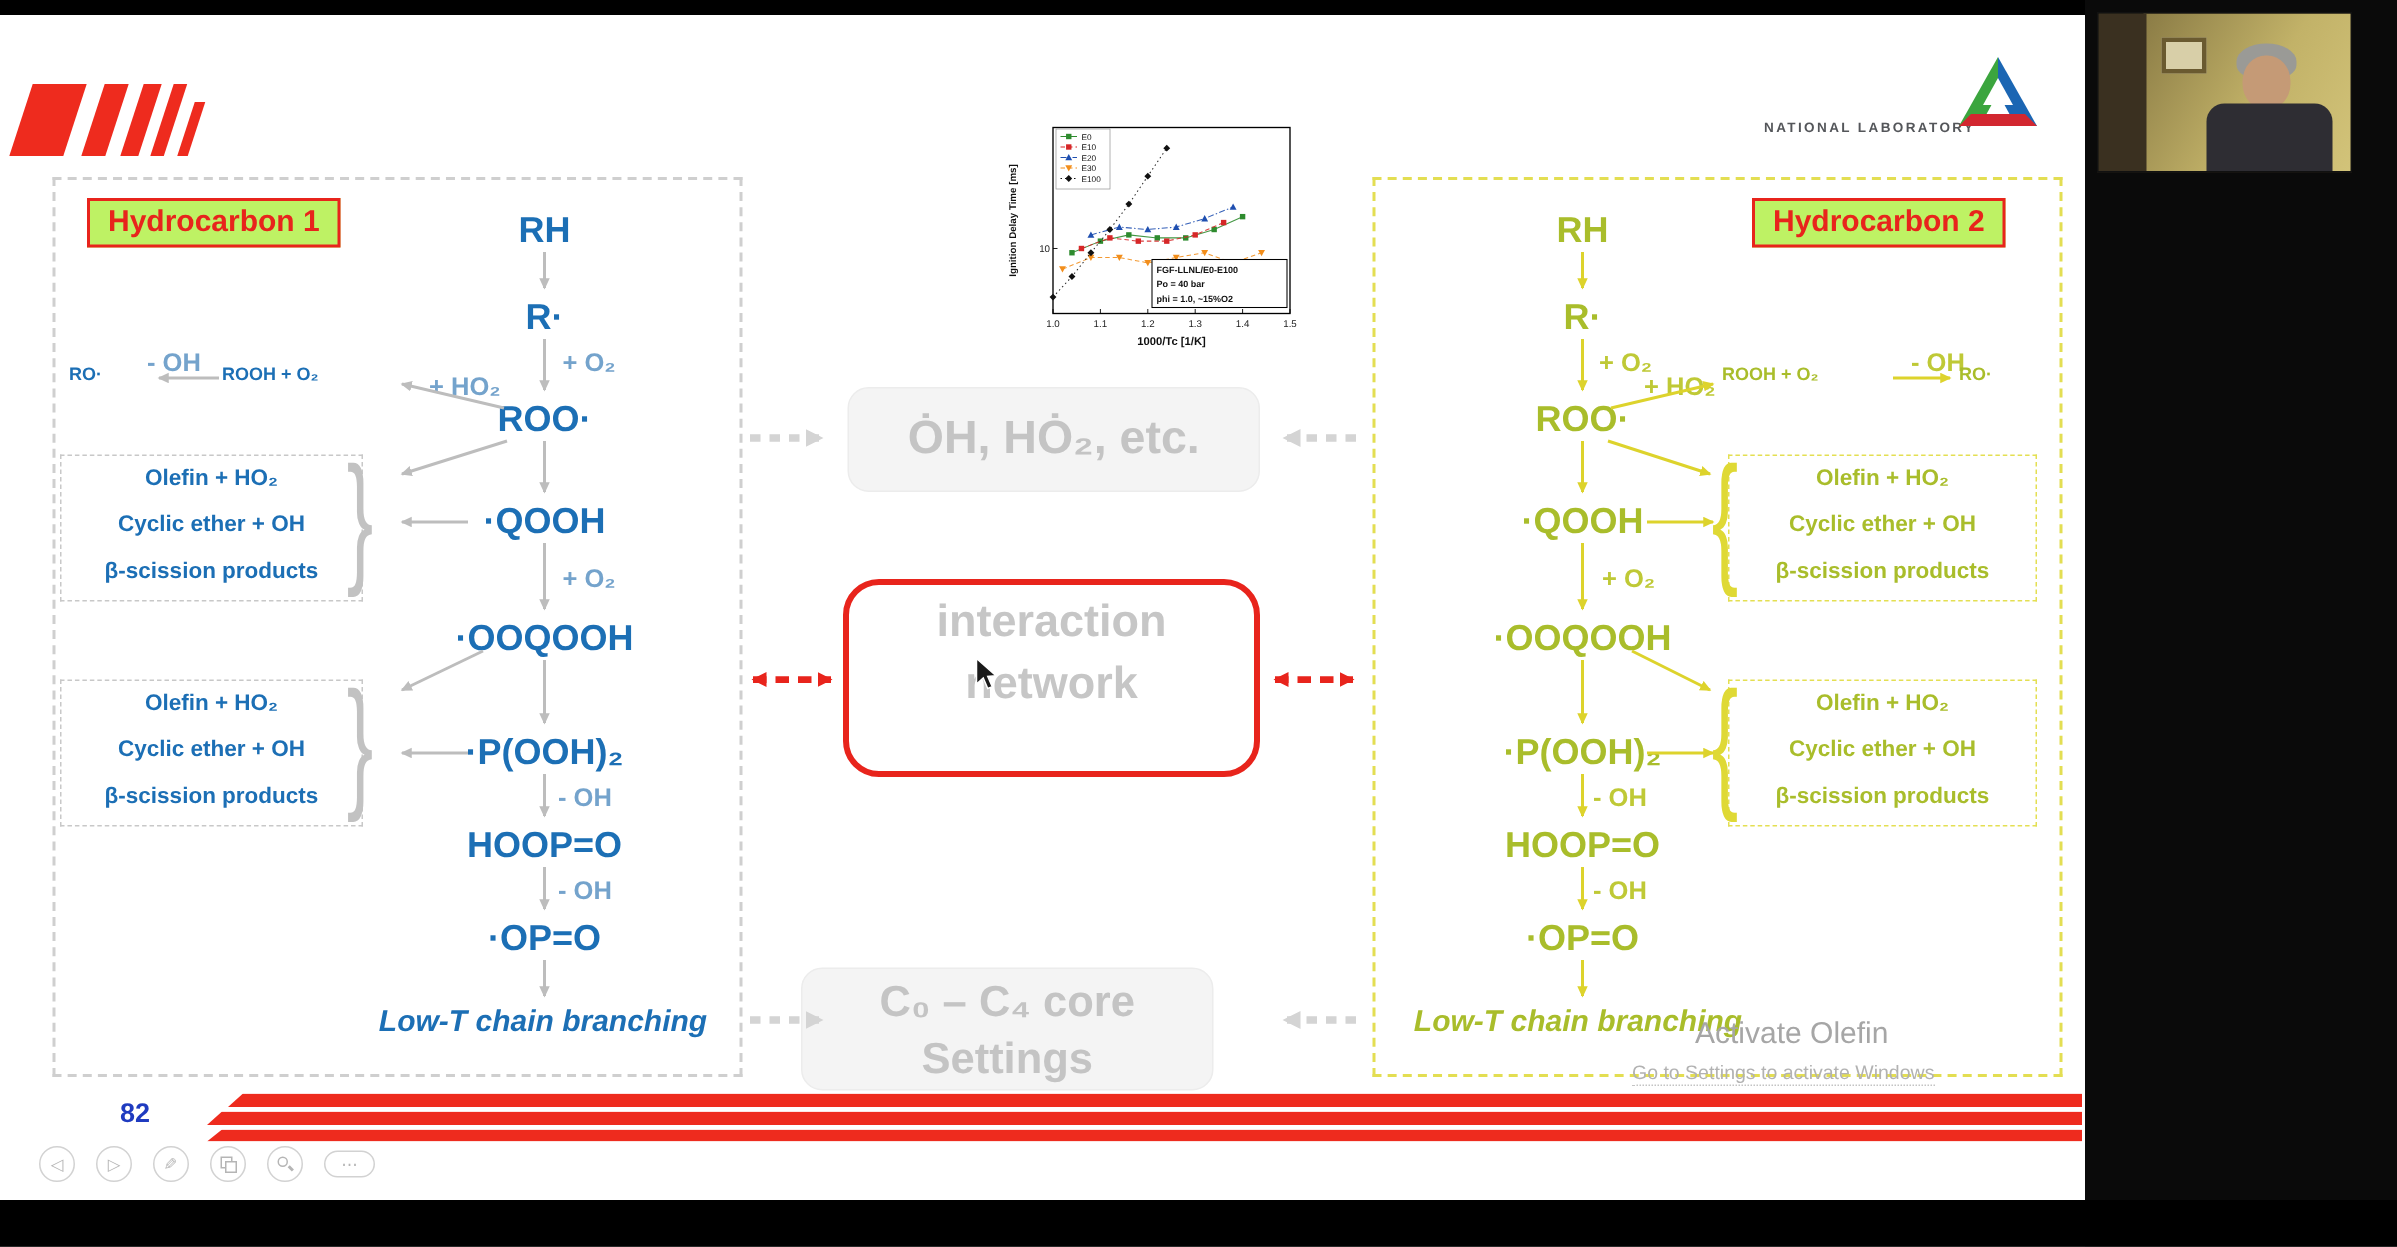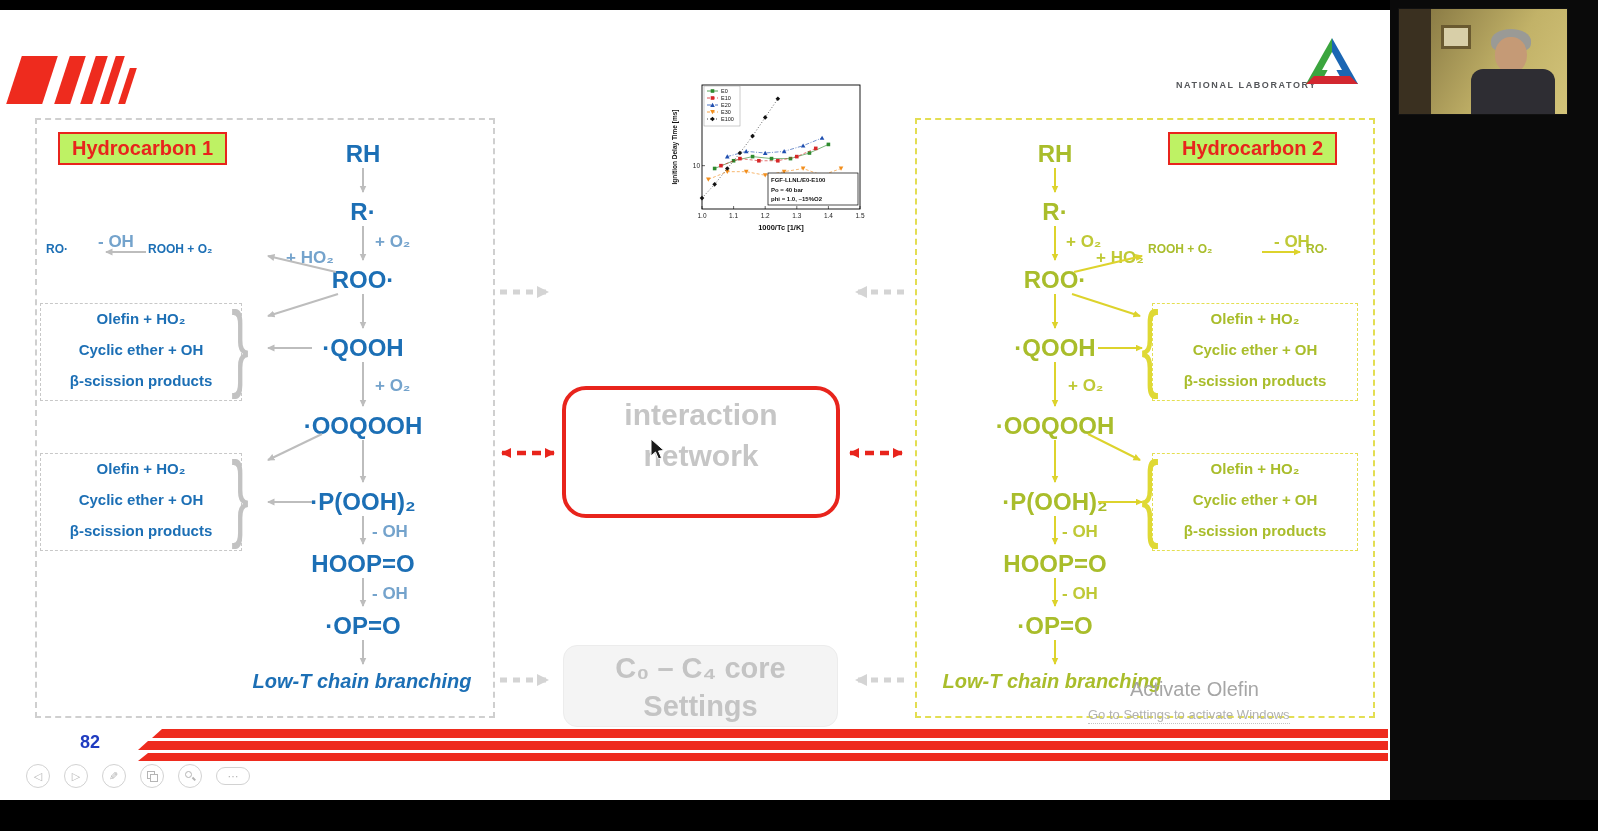--- a/index.html
+++ b/index.html
@@ -139,27 +139,30 @@
     <div class="abs prod yel" style="left:1156px;top:331px;">Cyclic ether + OH</div>
     <div class="abs prod yel" style="left:1156px;top:362px;">β-scission products</div>
     <div class="abs brace" style="left:1134px;top:286px;color:#dfd935;">{</div>
 
     <div class="abs prodbox yel" style="left:1152px;top:443px;width:206px;height:98px;"></div>
     <div class="abs prod yel" style="left:1156px;top:450px;">Olefin + HO₂</div>
     <div class="abs prod yel" style="left:1156px;top:481px;">Cyclic ether + OH</div>
     <div class="abs prod yel" style="left:1156px;top:512px;">β-scission products</div>
     <div class="abs brace" style="left:1134px;top:436px;color:#dfd935;">{</div>
 
+    <div class="abs graybox" style="left:565px;top:248px;width:275px;height:70px;font-size:31px;line-height:66px;">
+      <span>ȮH, HȮ₂, etc.</span>
+    </div>
 
     <div class="abs redbox" style="left:562px;top:376px;width:278px;height:132px;font-size:30px;line-height:1.38;padding-top:4px;">
       <div>interaction</div>
       <div>network</div>
     </div>
 
-    <div class="abs graybox" style="left:563px;top:635px;width:275px;height:82px;font-size:29px;line-height:1.3;padding-top:4px;">
+    <div class="abs graybox" style="left:534px;top:635px;width:275px;height:82px;font-size:29px;line-height:1.3;padding-top:4px;">
       <div>C₀ – C₄ core</div>
       <div>Settings</div>
     </div>
 
     <svg id="inset-chart" class="abs" style="left:668px;top:63px;background:#fff;" width="198" height="168" viewBox="0 0 198 168">
         <rect x="34" y="12" width="158" height="124" fill="#fff" stroke="#000" stroke-width="0.9"></rect>
         <line x1="34" y1="136" x2="34" y2="133" stroke="#000" stroke-width="0.6"></line>
         <text x="34" y="145" font-size="6.5" text-anchor="middle" fill="#222">1.0</text>
         <line x1="65.60000000000002" y1="136" x2="65.60000000000002" y2="133" stroke="#000" stroke-width="0.6"></line>
         <text x="65.60000000000002" y="145" font-size="6.5" text-anchor="middle" fill="#222">1.1</text>

